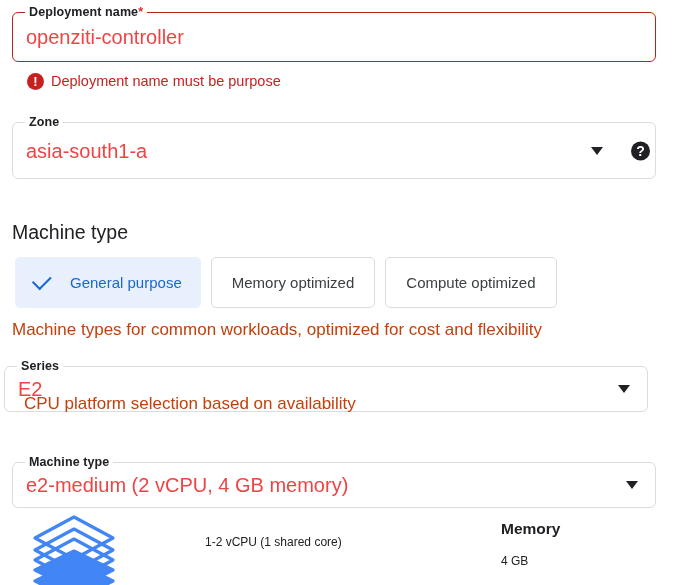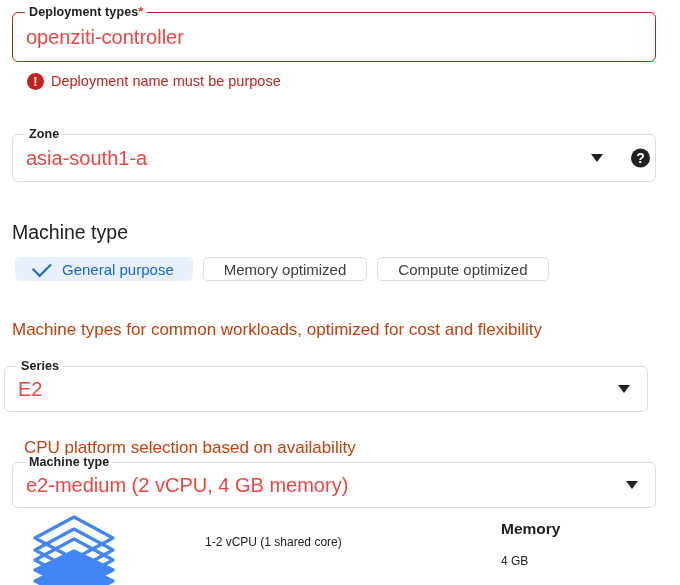--- a/index.html
+++ b/index.html
@@ -127,28 +127,28 @@
   }
 
   
   .seg-group {
     position: absolute;
     display: flex;
     gap: 10px;
   }
   .seg-btn {
     box-sizing: border-box;
-    height: 24px;
+    height: 51px;
     border: 1px solid #dadce0;
     border-radius: 5px;
     background: #ffffff;
     display: flex;
     align-items: center;
     justify-content: center;
-    gap: 11px;
+    gap: 19px;
     padding: 0 20px;
     font-size: 15px;
     color: #3c4043;
     white-space: nowrap;
     cursor: pointer;
   }
   .seg-btn.selected {
     background: #e8f0fe;
     border-color: #e8f0fe;
     color: #1967d2;
@@ -186,31 +186,31 @@
     color: #202124;
     white-space: nowrap;
     margin-top: 14px;
   }
 </style>
 </head>
 <body>
 
 <div class="field error" style="left:12px; top:12px; width:644px; height:50px;">
   <span class="field-legend">
-    <span>Deployment types</span><span class="req">*</span>
+    <span>Deployment name</span><span class="req">*</span>
   </span>
   <span class="field-value">openziti-controller</span>
 </div>
 
 <div class="error-row" style="left:27px; top:73px;">
   <span class="error-icon">!</span>
   <span class="error-text">Deployment name must be purpose</span>
 </div>
 
-<div class="field" style="left:12px; top:122px; width:644px; height:48px;margin-top:12px;">
+<div class="field" style="left:12px; top:122px; width:644px; height:57px;">
   <span class="field-legend">Zone</span>
   <span class="field-value">asia-south1-a</span>
   <span class="caret" style="left:578px;"></span>
   <span class="help-icon" style="left:618px;">?</span>
 </div>
 
 <div class="section-heading" style="left:12px; top:220px;">Machine type</div>
 
 <div class="seg-group" style="left:15px; top:257px;">
   <div class="seg-btn selected">
@@ -226,21 +226,21 @@
 </div>
 
 <div class="helper-text" style="left:12px; top:321px;">Machine types for common workloads, optimized for cost and flexibility</div>
 
 <div class="field" style="left:4px; top:366px; width:644px; height:46px;">
   <span class="field-legend">Series</span>
   <span class="field-value">E2</span>
   <span class="caret" style="left:613px;"></span>
 </div>
 
-<div class="helper-text" style="left:24px; top:395px;margin-top:44px;">CPU platform selection based on availability</div>
+<div class="helper-text" style="left:24px; top:395px;">CPU platform selection based on availability</div>
 
 <div class="field" style="left:12px; top:462px; width:644px; height:46px;">
   <span class="field-legend">Machine type</span>
   <span class="field-value">e2-medium (2 vCPU, 4 GB memory)</span>
   <span class="caret" style="left:613px;"></span>
 </div>
 
 <div class="stack-icon" style="left:28px; top:512px; width:92px; height:76px;">
   <svg width="92" height="76" viewBox="0 0 92 76" xmlns="http://www.w3.org/2000/svg">
     <g fill="none" stroke="#4285f4" stroke-width="3.2" stroke-linejoin="round">

